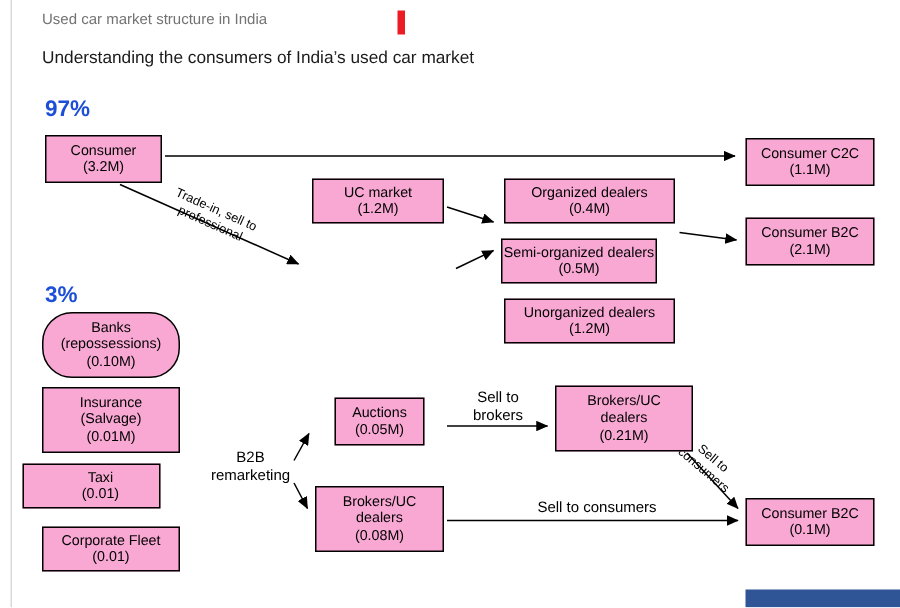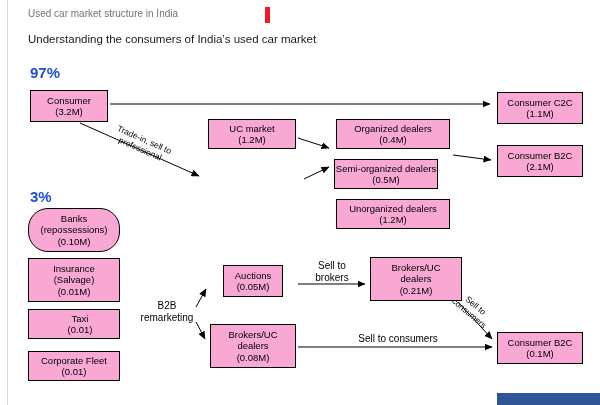--- a/index.html
+++ b/index.html
@@ -107,21 +107,21 @@
     <span>(repossessions)</span>
     <span>(0.10M)</span>
   </div>
 
   <div class="node" style="left:28px;top:258px;width:92px;height:44px;">
     <span>Insurance</span>
     <span>(Salvage)</span>
     <span>(0.01M)</span>
   </div>
 
-  <div class="node" style="left:28px;top:309px;width:92px;height:30px;padding-left:12px;">
+  <div class="node" style="left:15px;top:309px;width:92px;height:30px;padding-left:12px;">
     <span>Taxi</span>
     <span>(0.01)</span>
   </div>
 
   <div class="node" style="left:28px;top:351px;width:92px;height:30px;">
     <span>Corporate Fleet</span>
     <span>(0.01)</span>
   </div>
 
   <div class="node" style="left:212px;top:265px;width:60px;height:32px;margin-left:11px;">

